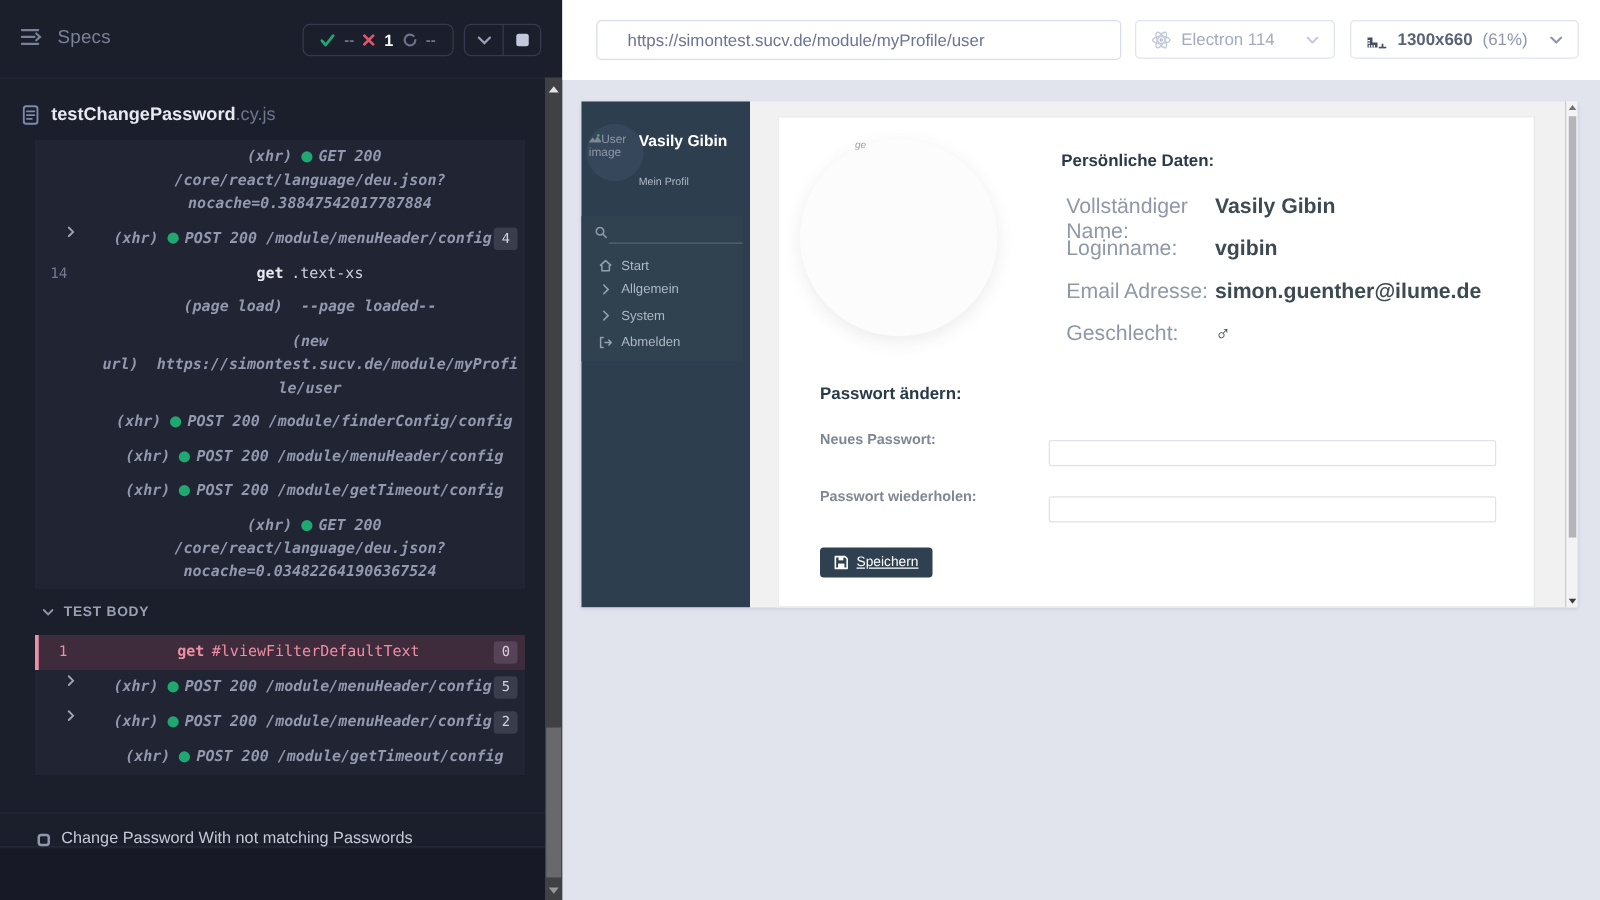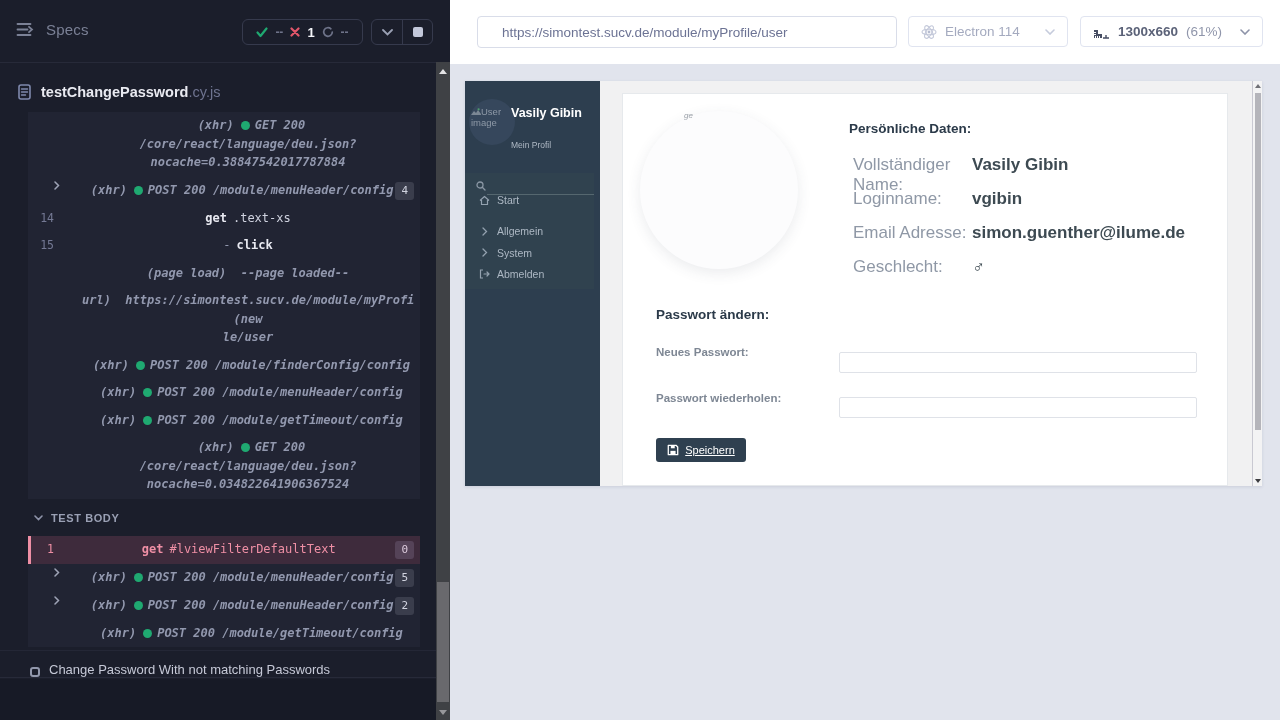--- a/index.html
+++ b/index.html
@@ -223,39 +223,32 @@
           <span class="badge">4</span>
         </div>
         <div class="log-row">
           <span class="gutter">14</span>
           <span class="chev"></span>
           <div class="row-body">
             <div class="line"><span class="cmd-name">get</span><span class="cmd-arg">.text-xs</span></div>
           </div>
         </div>
         <div class="log-row">
-          <span class="gutter">15</span>
-          <span class="chev"></span>
-          <div class="row-body">
-            <div class="line"><span class="cmd-prefix">-</span><span class="cmd-name">click</span></div>
-          </div>
-        </div>
-        <div class="log-row">
           <span class="gutter"></span>
           <span class="chev"></span>
           <div class="row-body">
             <div class="line note">(page load)  --page loaded--</div>
           </div>
         </div>
         <div class="log-row">
           <span class="gutter"></span>
           <span class="chev"></span>
           <div class="row-body">
+            <div class="line note">(new</div>
             <div class="line note">url)  https://simontest.sucv.de/module/myProfi</div>
-            <div class="line note">(new</div>
             <div class="line note">le/user</div>
           </div>
         </div>
         <div class="log-row">
           <span class="gutter"></span>
           <span class="chev"></span>
           <div class="row-body">
             <div class="line xhrline"><span class="xhr-label">(xhr)</span><span class="dot"></span><span>POST 200 /module/finderConfig/config</span></div>
           </div>
         </div>
@@ -391,21 +384,21 @@
       <div id="app-profile-label">Mein Profil</div>
       <div id="app-menu-panel">
         <div id="app-search">
           <svg style="position:absolute;left:11px;top:8px" width="10" height="10" viewBox="0 0 10 10">
               <circle cx="4" cy="4" r="3" fill="none" stroke="#8b97a5" stroke-width="1.3"></circle>
               <path d="M6.3 6.3L9 9" stroke="#8b97a5" stroke-width="1.3" stroke-linecap="round"></path>
             </svg>
           <div id="app-search-line"></div>
         </div>
         <div id="app-menu-items">
-            <div class="app-menu-item" style="top: 12px; align-items: flex-end;">
+            <div class="app-menu-item" style="top: 29px;">
               <span class="app-menu-icon">
                 <svg width="11" height="11" viewBox="0 0 11 11">
                   <path d="M1 5.5L5.5 1.5 10 5.5M2.5 5v4.5h6V5" fill="none" stroke="#93a1af" stroke-width="1.2" stroke-linejoin="round"></path>
                 </svg>
               </span>
               <span>Start</span>
             </div>
             <div class="app-menu-item" style="top: 47.5px;">
               <span class="app-menu-icon">
                 <svg width="6" height="9" viewBox="0 0 6 9">

